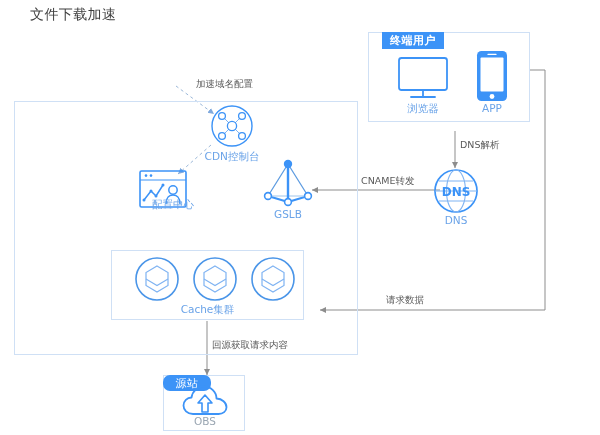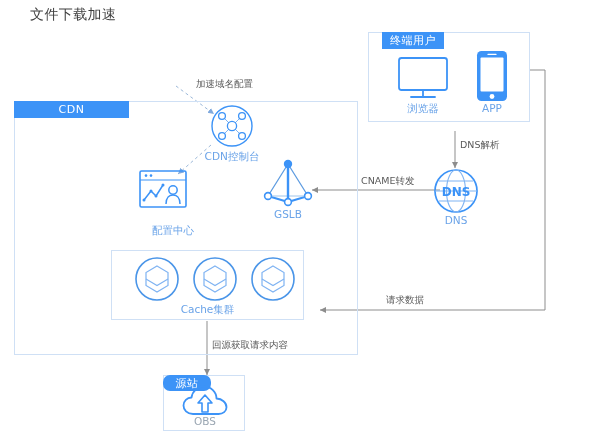--- a/index.html
+++ b/index.html
@@ -78,24 +78,23 @@
     <path d="M455,131 L455,168" stroke="#8d8d8d" stroke-width="1" fill="none" marker-end="url(#arrG)"></path>
 
     <path d="M530,70 L545,70 L545,310 L320,310" stroke="#8d8d8d" stroke-width="1" fill="none" marker-end="url(#arrG)"></path>
 
     <path d="M207,321 L207,375" stroke="#8d8d8d" stroke-width="1" fill="none" marker-end="url(#arrG)"></path>
   </svg>
 
   <div class="abs diagram-title">文件下载加速</div>
 
   <div class="abs group-box" style="left:14px;top:101px;width:344px;height:254px;"></div>
-  <div class="group-tab" style="left:14px;top:101px;width:115px;height:17px;">CDN</div>
 
   <div class="abs group-box" style="left:368px;top:32px;width:162px;height:90px;"></div>
-  <div class="group-tab" style="left:382px;top:32px;width:62px;height:17px;">终端用户</div>
+  <div class="group-tab" style="left:382px;top:32px;width:62px;height:17px;font-weight:bold;">终端用户</div>
 
   <div class="abs group-box" style="left:163px;top:375px;width:82px;height:56px;"></div>
   <div class="group-tab" style="left:163px;top:375px;width:48px;height:16px;border-radius:7px;">源站</div>
 
 
   <div class="abs" style="left:202px;top:104px;width:60px;height:58px;">
     <svg width="44" height="44" viewBox="0 0 44 44" style="margin-left:8px;">
       <circle cx="22" cy="22" r="20" fill="none" stroke="#3c93f7" stroke-width="1.4"></circle>
       <line x1="22" y1="22" x2="12" y2="12" stroke="#7fb3f2" stroke-width="1"></line>
       <line x1="22" y1="22" x2="32" y2="12" stroke="#7fb3f2" stroke-width="1"></line>
@@ -117,21 +116,21 @@
       <circle cx="7" cy="5.6" r="1.3" fill="#3c93f7"></circle>
       <circle cx="12" cy="5.6" r="1.3" fill="#3c93f7"></circle>
       <polyline points="5,30 12,21 17,26 24,15" fill="none" stroke="#3c93f7" stroke-width="1.5" stroke-linejoin="round" stroke-linecap="round"></polyline>
       <circle cx="5" cy="30" r="1.5" fill="#3c93f7"></circle>
       <circle cx="12" cy="21" r="1.5" fill="#3c93f7"></circle>
       <circle cx="17" cy="26" r="1.5" fill="#3c93f7"></circle>
       <circle cx="24" cy="15" r="1.5" fill="#3c93f7"></circle>
       <circle cx="34" cy="20" r="4.2" fill="none" stroke="#3c93f7" stroke-width="1.5"></circle>
       <path d="M27,34 C27,27.5 30.5,25 34,25 C37.5,25 41,27.5 41,34" fill="none" stroke="#3c93f7" stroke-width="1.5"></path>
     </svg>
-    <div class="node-label" style="top:54px;padding-left:20px;">配置中心</div>
+    <div class="node-label" style="top:28px;padding-left:20px;">配置中心</div>
   </div>
 
   <div class="abs" style="left:258px;top:158px;width:60px;height:62px;">
     <svg width="56" height="52" viewBox="0 0 56 52" style="margin-left:2px;">
       <line x1="28" y1="6" x2="8" y2="38" stroke="#5b9ae0" stroke-width="1.2"></line>
       <line x1="28" y1="6" x2="48" y2="38" stroke="#5b9ae0" stroke-width="1.2"></line>
       <line x1="8" y1="38" x2="28" y2="44" stroke="#3c93f7" stroke-width="2"></line>
       <line x1="48" y1="38" x2="28" y2="44" stroke="#3c93f7" stroke-width="2"></line>
       <line x1="8" y1="38" x2="48" y2="38" stroke="#9fc4ea" stroke-width="1"></line>
       <line x1="28" y1="6" x2="28" y2="44" stroke="#3c93f7" stroke-width="2.4"></line>

